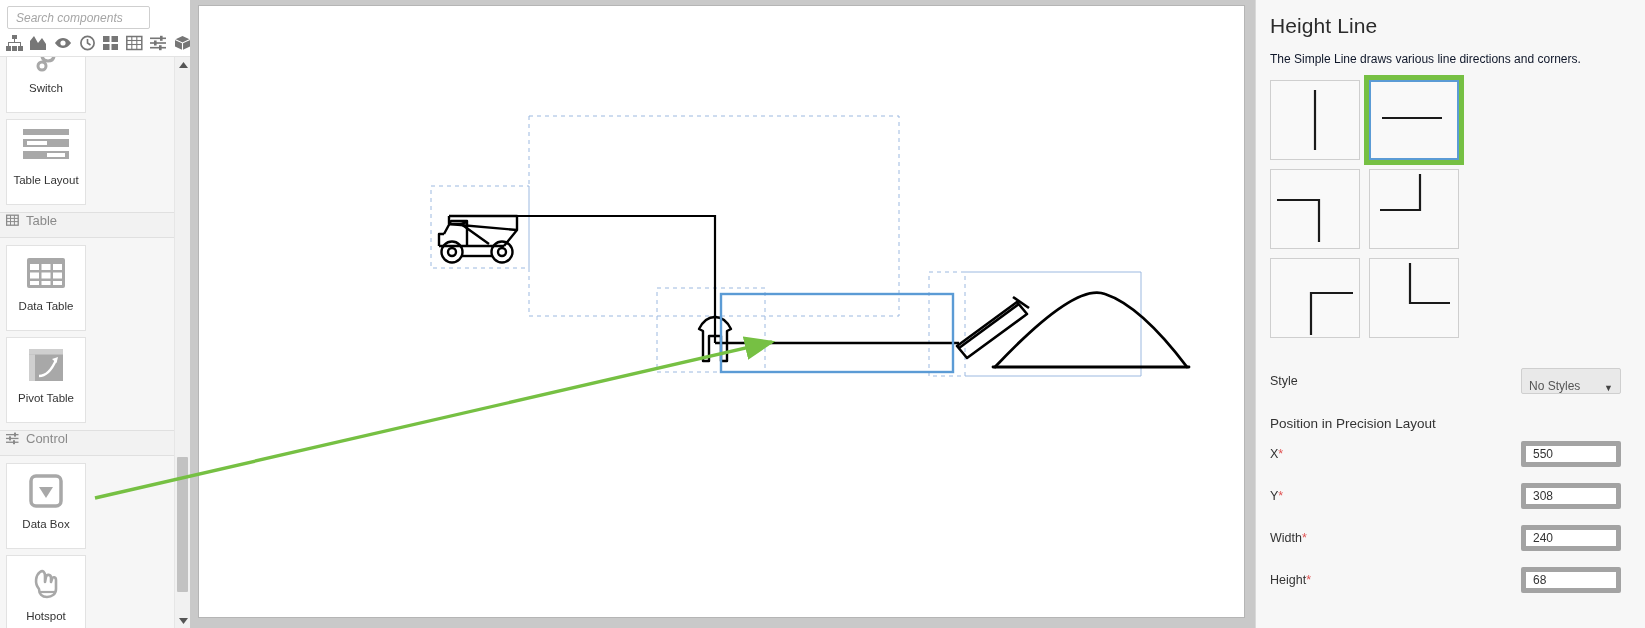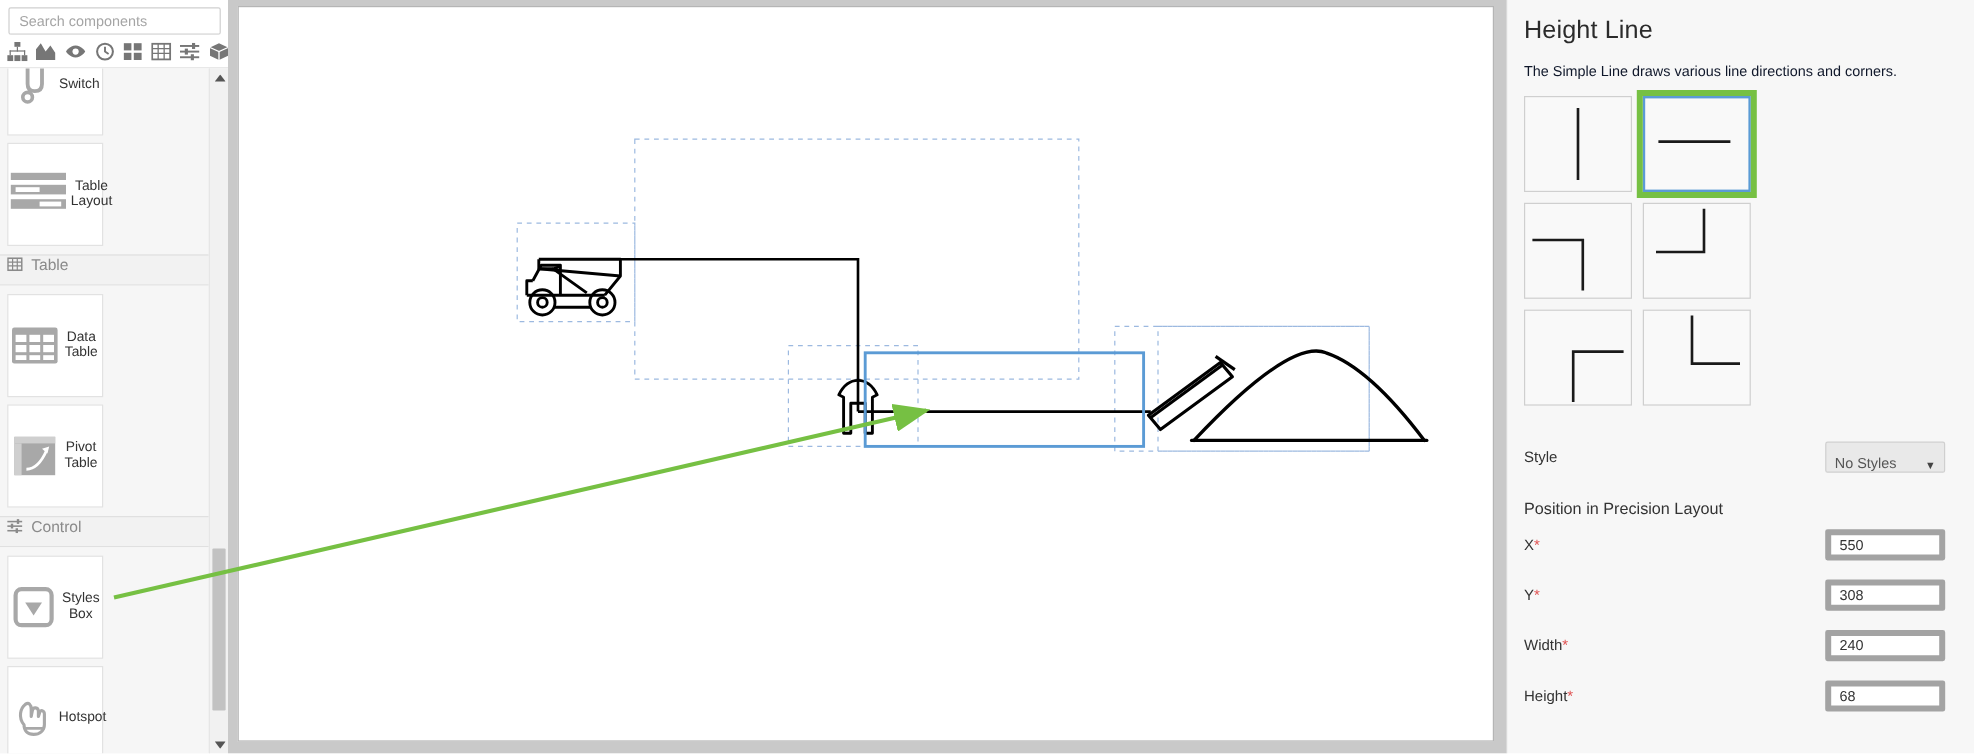--- a/index.html
+++ b/index.html
@@ -15,26 +15,27 @@
   
   .palette {
     position: relative;
     width: 190px; height: 628px;
     background: #ffffff;
     display: flex; flex-direction: column;
     flex: 0 0 190px;
   }
   .palette-top { padding: 6px 7px 0 7px; background:#fff; }
   .search-box {
-    width: 177px; height: 23px;
+    width: 143px; height: 23px;
     border: 1px solid #cfcfcf; background: #fff;
     border-radius: 2px;
     font-size: 12px; color: #9b9b9b;
     padding: 0 8px; outline: none;
     font-family: "Liberation Sans", sans-serif;
+    font-style: italic;
   }
   .search-box::placeholder { color:#a5a5a5; }
   .tool-row {
     display: flex; align-items: center;
     gap: 7px; padding: 5px 6px 4px 6px;
     border-bottom: 1px solid #e3e3e3;
     background: #fff;
   }
   .tool-ico { width: 18px; height: 18px; display:flex; align-items:center; justify-content:center; cursor:pointer; }
   .tool-ico svg { display:block; }
@@ -50,21 +51,21 @@
     background: #f2f2f2;
     border-top: 1px solid #e0e0e0;
     border-bottom: 1px solid #e0e0e0;
     color: #8a8a8a; font-size: 13px;
   }
   .grp-header .gi { width:14px;height:14px;display:flex;align-items:center;justify-content:center; }
   .tiles { display: flex; flex-wrap: wrap; gap: 6px; padding: 7px 6px; background: #f6f6f6; }
   .tile {
     width: 80px; height: 86px;
     background: #ffffff; border: 1px solid #e2e2e2;
-    display: flex; flex-direction: row;
+    display: flex; flex-direction: column;
     align-items: center; justify-content: flex-start;
     cursor: pointer; position: relative;
   }
   .tile .glyph { height: 54px; display:flex; align-items:center; justify-content:center; width:100%; }
   .tile .tlabel {
     font-size: 11.5px; color: #333; text-align: center; line-height: 13px;
     padding: 0 2px;
   }
 
   .pal-scrollbar {
@@ -320,21 +321,21 @@
           <span>Control</span>
         </div>
         <div class="tiles">
           <div class="tile">
             <div class="glyph">
               <svg width="40" height="40" viewBox="0 0 40 40">
                 <rect x="5" y="5" width="30" height="30" rx="5" fill="none" stroke="#a8a8a8" stroke-width="3.5"></rect>
                 <path d="M13 16 L27 16 L20 27 Z" fill="#a8a8a8"></path>
               </svg>
             </div>
-            <div class="tlabel">Styles Box</div>
+            <div class="tlabel">Data Box</div>
           </div>
           <div class="tile">
             <div class="glyph">
               <svg width="40" height="40" viewBox="0 0 40 40">
                 <path d="M13 26 C8 20 10 12 14 9 C17 7 19 9 19 13 L19 19 L20 14 C20.5 11 25 11 25 15
                          L25 19 L26 16 C26.5 13 30 14 30 17 L30 26 C30 31 26 34 21 34 C16 34 13 31 13 26 Z" fill="none" stroke="#a8a8a8" stroke-width="2.6" stroke-linejoin="round"></path>
                 <path d="M13 29 L30 29" stroke="#a8a8a8" stroke-width="2.2"></path>
               </svg>
             </div>
             <div class="tlabel">Hotspot</div>

